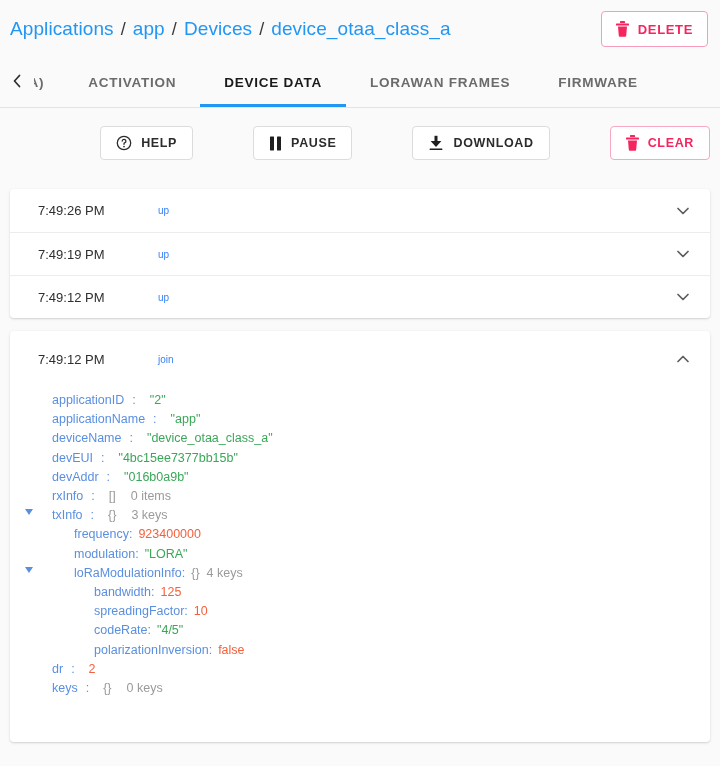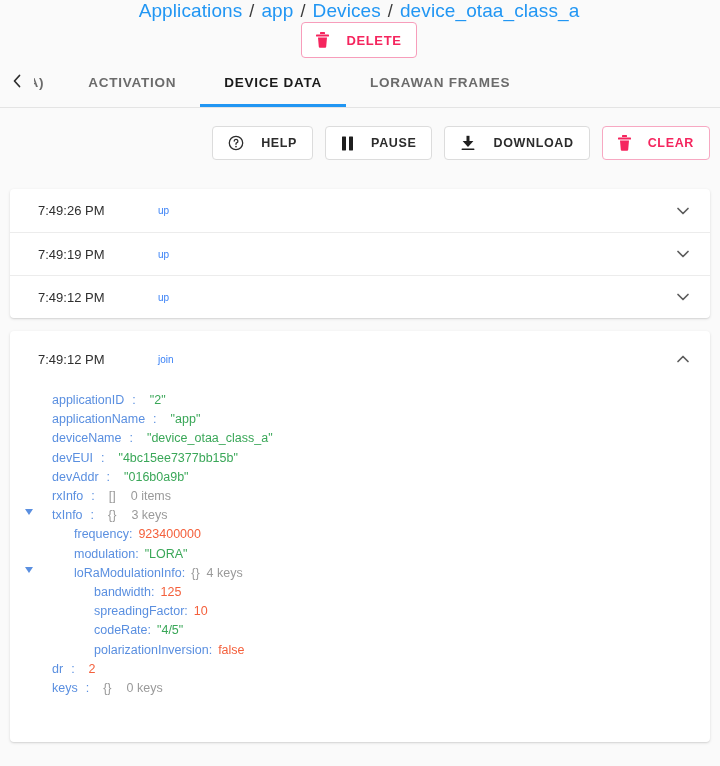--- a/index.html
+++ b/index.html
@@ -11,21 +11,20 @@
     -webkit-font-smoothing: antialiased;
   }
 
   
   .header {
     height: 58px;
     display: flex;
     align-items: center;
     padding: 0 12px 0 10px;
     background: #fafafa;
-    flex-direction: column;
   }
   .breadcrumb {
     display: flex;
     align-items: center;
     font-size: 19px;
     letter-spacing: .1px;
   }
   .crumb-link {
     color: #2196f3;
     text-decoration: none;
@@ -36,33 +35,34 @@
     color: #3b3b3b;
     margin: 0 7px;
     font-size: 18px;
   }
   .spacer { flex: 1 1 auto; }
 
   .btn {
     display: inline-flex;
     align-items: center;
     justify-content: center;
-    gap: 17px;
+    gap: 9px;
     height: 32px;
     padding: 0 13px;
     border-radius: 4px;
     background: #ffffff;
     border: 1px solid #dcdcdc;
     font-size: 12.5px;
     font-weight: bold;
     letter-spacing: .65px;
     color: #2c2c2c;
     cursor: pointer;
     white-space: nowrap;
     font-family: "Liberation Sans", sans-serif;
+    margin-left: 48px;
   }
   .btn.danger {
     border-color: #f7a8c2;
     color: #f5255e;
   }
   .btn.danger-outline {
     border: 1px solid #f79dbb;
     color: #f5255e;
     height: 36px;
     padding: 0 14px;
@@ -242,20 +242,21 @@
       <svg width="11" height="16" viewBox="0 0 11 16" fill="none" stroke="#2c2c2c" stroke-width="1.7" stroke-linecap="round" stroke-linejoin="round">
         <polyline points="7.5,2.5 2.5,8 7.5,13.5"></polyline>
       </svg>
     </span>
   </div>
   <div class="tabs" id="tab-list">
       <div class="tab clipped">AA)</div>
       <div class="tab">ACTIVATION</div>
       <div class="tab active">DEVICE DATA</div>
       <div class="tab">LORAWAN FRAMES</div>
+      <div class="tab">FIRMWARE</div>
     </div>
 </div>
 
 <div class="toolbar">
   <div class="btn">
     <span>
       <svg width="16" height="16" viewBox="0 0 16 16" fill="none" stroke="#2c2c2c" stroke-width="1.3">
         <circle cx="8" cy="8" r="6.7"></circle>
         <path d="M6.2 6.1a1.85 1.85 0 1 1 2.4 1.8c-.5.2-.6.6-.6 1v.4" stroke-linecap="round"></path>
         <circle cx="8" cy="11.6" r=".85" fill="#2c2c2c" stroke="none"></circle>

